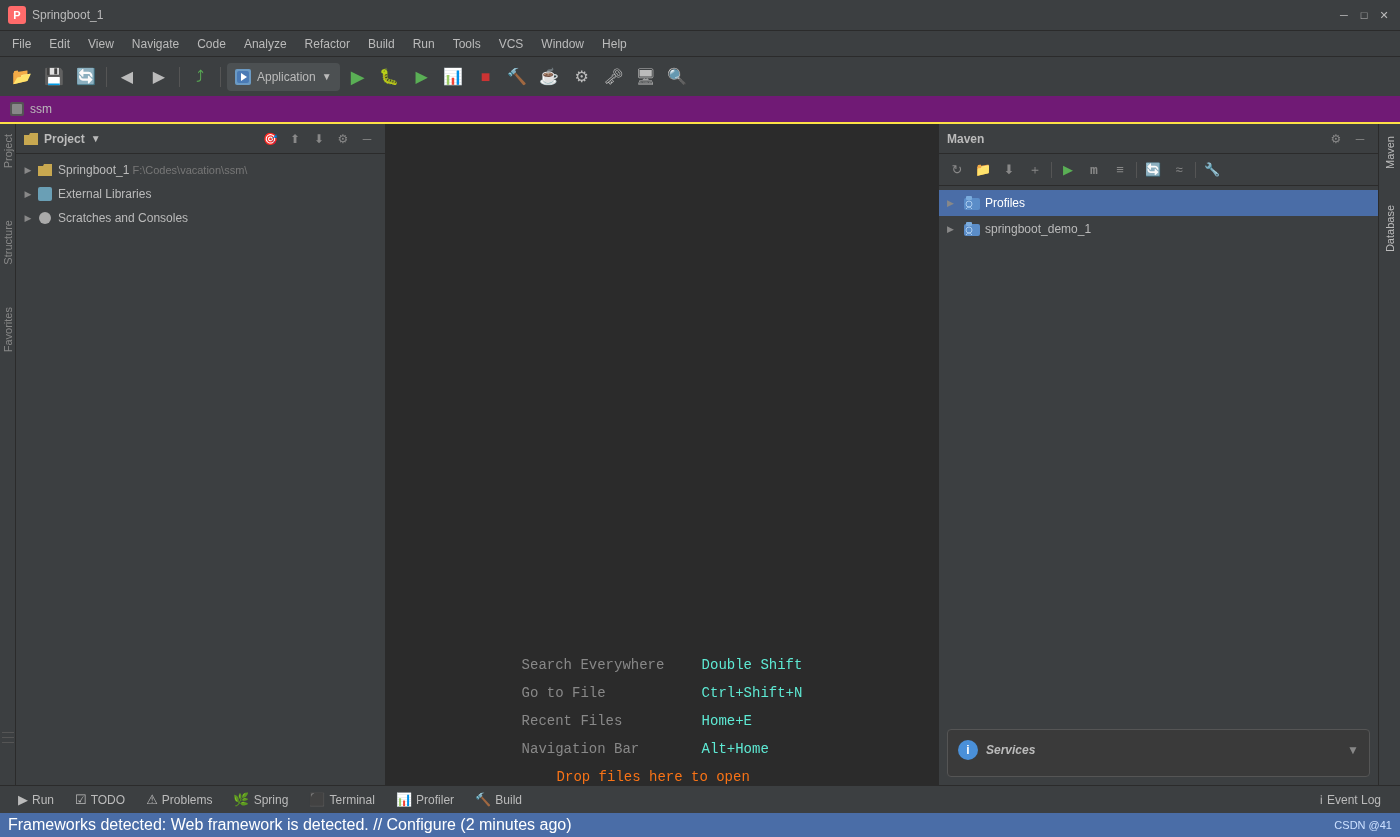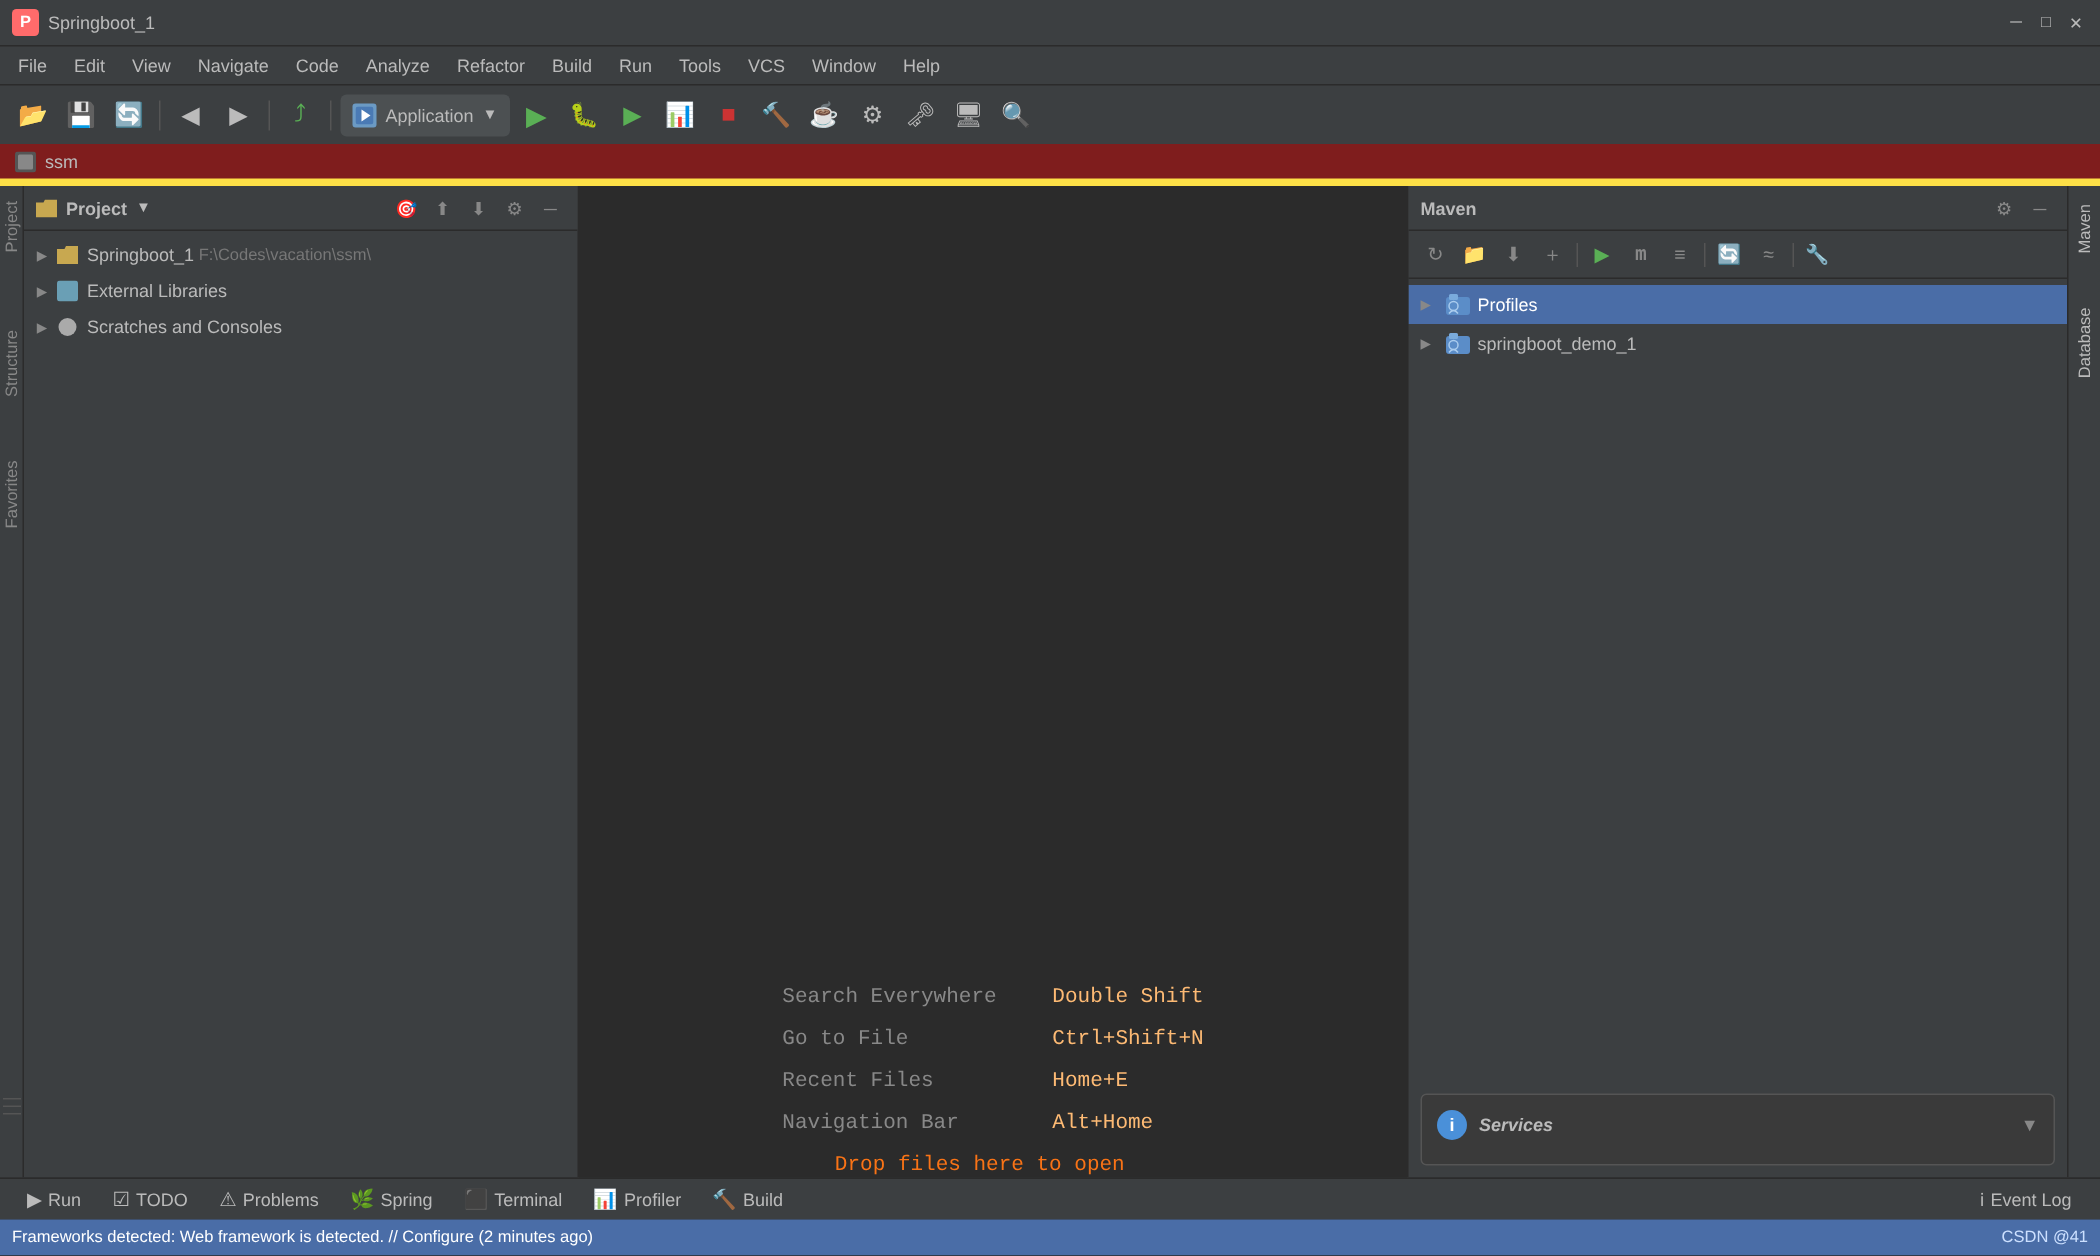--- a/index.html
+++ b/index.html
@@ -240,21 +240,21 @@
     .hint-line {
       display: flex;
       gap: 20px;
       font-size: 14px;
     }
     .hint-label {
       color: #888;
       min-width: 160px;
     }
     .hint-shortcut {
-      color: #fdba74;
+      color: #5eead4;
     }
 
     
     .maven-panel {
       width: 440px;
       background: #3c3f41;
       display: flex;
       flex-direction: column;
       flex-shrink: 0;
       border-left: 1px solid #2b2b2b;
@@ -425,21 +425,21 @@
       height: 24px;
       background: #4a6da7;
       display: flex;
       align-items: center;
       justify-content: space-between;
       padding: 0 8px;
       flex-shrink: 0;
     }
     .status-text {
       color: #ffffff;
-      font-size: 11px;
+      font-size: 16px;
     }
     .status-right {
       display: flex;
       align-items: center;
       gap: 12px;
       color: #cce0ff;
       font-size: 11px;
       text-align: center;
     }
 
@@ -453,26 +453,26 @@
       transform: rotate(180deg);
       font-size: 11px;
       color: #888;
       cursor: pointer;
       white-space: nowrap;
       padding: 6px 2px;
     }
 
     .ssm-tab {
       height: 28px;
-      background: #7f1d1d;
+      background: #701a75;
       display: flex;
       align-items: center;
       padding: 0 10px;
       gap: 6px;
-      border-bottom: 5px solid #fde047;
+      border-bottom: 2px solid #fde047;
       flex-shrink: 0;
     }
     .ssm-tab-icon {
       width: 14px;
       height: 14px;
       display: flex;
       align-items: center;
       justify-content: center;
     }
     .ssm-tab-label {

